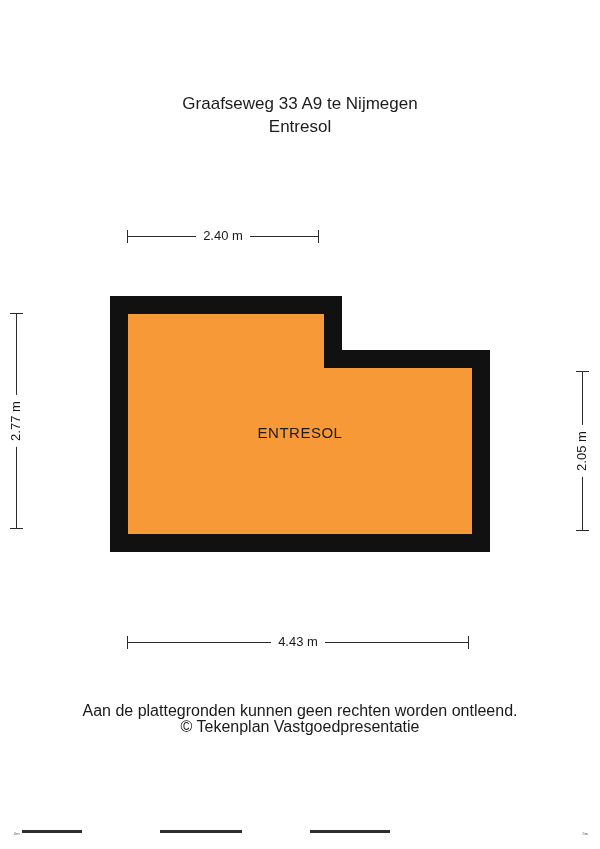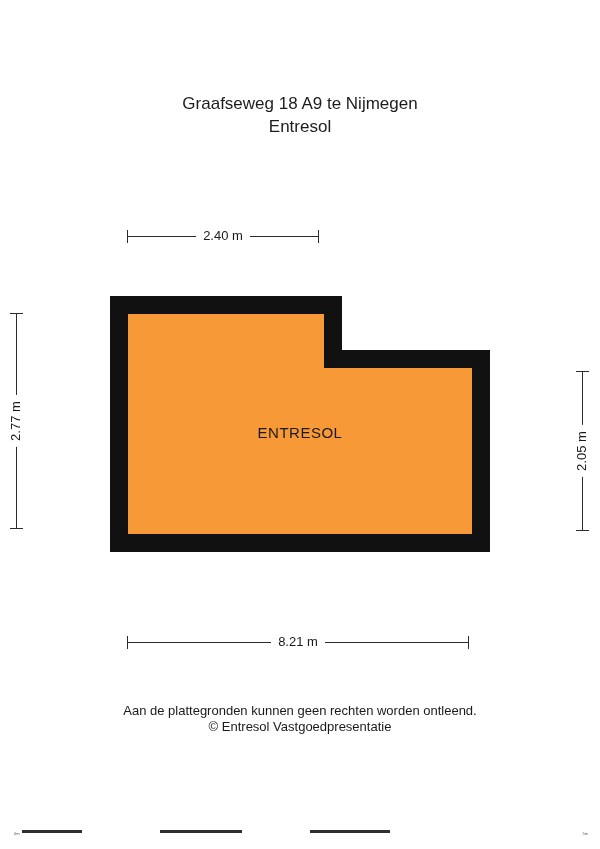--- a/index.html
+++ b/index.html
@@ -152,21 +152,21 @@
 
   
   .footer {
     position: absolute;
     top: 703px;
     left: 0;
     width: 600px;
     text-align: center;
   }
   .footer div {
-    font-size: 13px;
+    font-size: 16px;
     line-height: 16px;
     color: #1a1a1a;
   }
 
   
   .scale-strip {
     position: absolute;
     left: 0;
     bottom: 11px;
     width: 600px;
@@ -189,21 +189,21 @@
   }
   .scale-strip .micro.left { left: 14px; }
   .scale-strip .micro.right { right: 12px; }
 </style>
 </head>
 <body>
 
 <div class="page">
 
   <div class="title-block">
-    <div class="title-line1">Graafseweg 18 A9 te Nijmegen</div>
+    <div class="title-line1">Graafseweg 33 A9 te Nijmegen</div>
     <div class="title-line2">Entresol</div>
   </div>
 
   <div class="dim dim-h" id="dim-top">
     <div class="line"></div>
     <div class="cap start"></div>
     <div class="cap end"></div>
     <div class="label">2.40 m</div>
   </div>
 
@@ -224,26 +224,26 @@
   <div class="plan">
     <div class="wall-shape"></div>
     <div class="room-fill"></div>
     <div class="room-label">ENTRESOL</div>
   </div>
 
   <div class="dim dim-h" id="dim-bottom">
     <div class="line"></div>
     <div class="cap start"></div>
     <div class="cap end"></div>
-    <div class="label">8.21 m</div>
+    <div class="label">4.43 m</div>
   </div>
 
   <div class="footer">
     <div>Aan de plattegronden kunnen geen rechten worden ontleend.</div>
-    <div>© Entresol Vastgoedpresentatie</div>
+    <div>© Tekenplan Vastgoedpresentatie</div>
   </div>
 
   <div class="scale-strip">
     <div class="micro left">0m</div>
     <div class="seg s1"></div>
     <div class="seg s2"></div>
     <div class="seg s3"></div>
     <div class="micro right">5m</div>
   </div>
 

